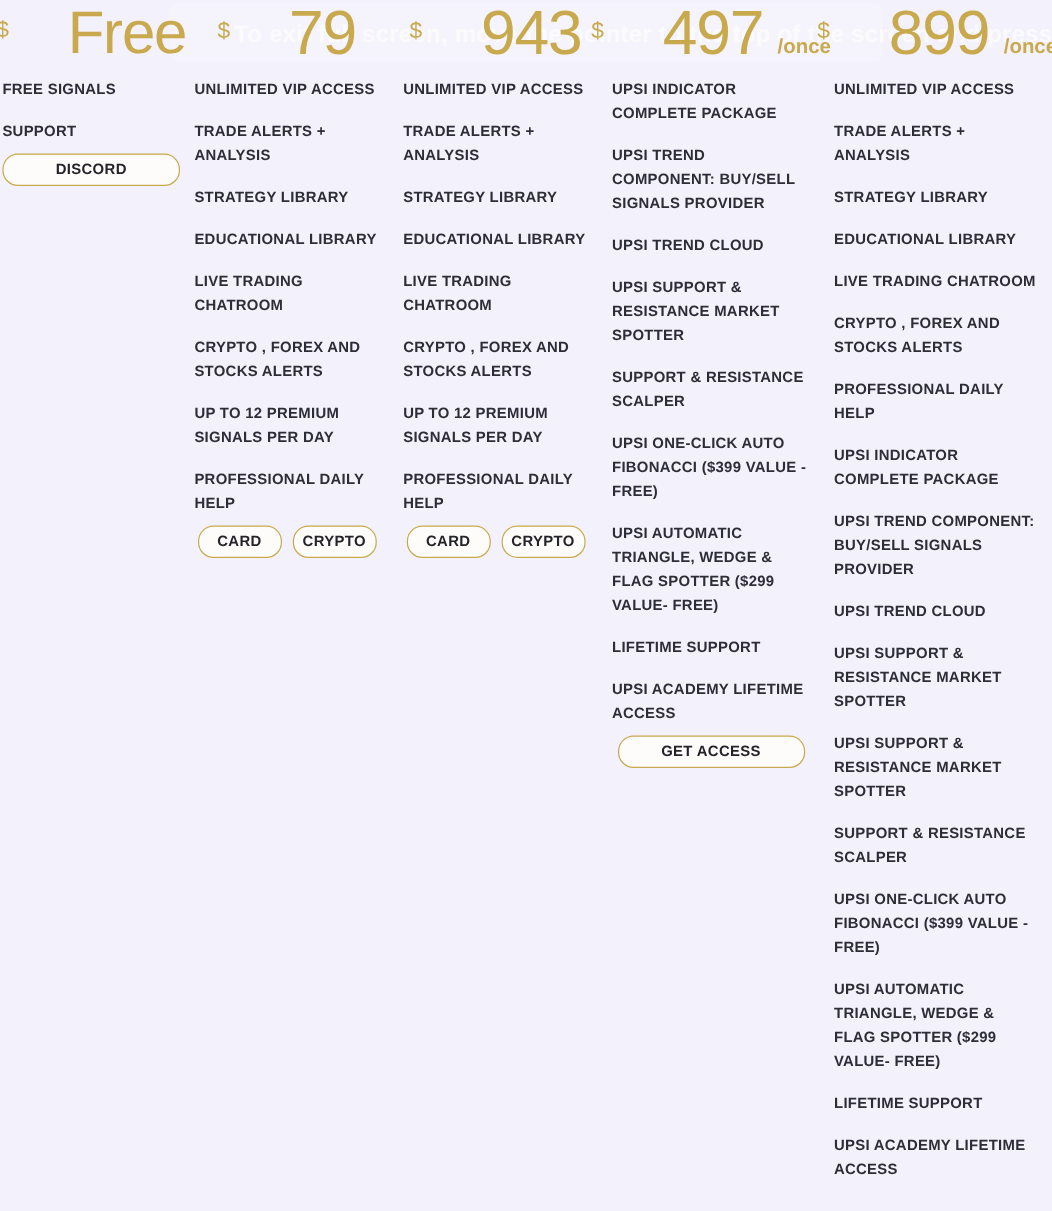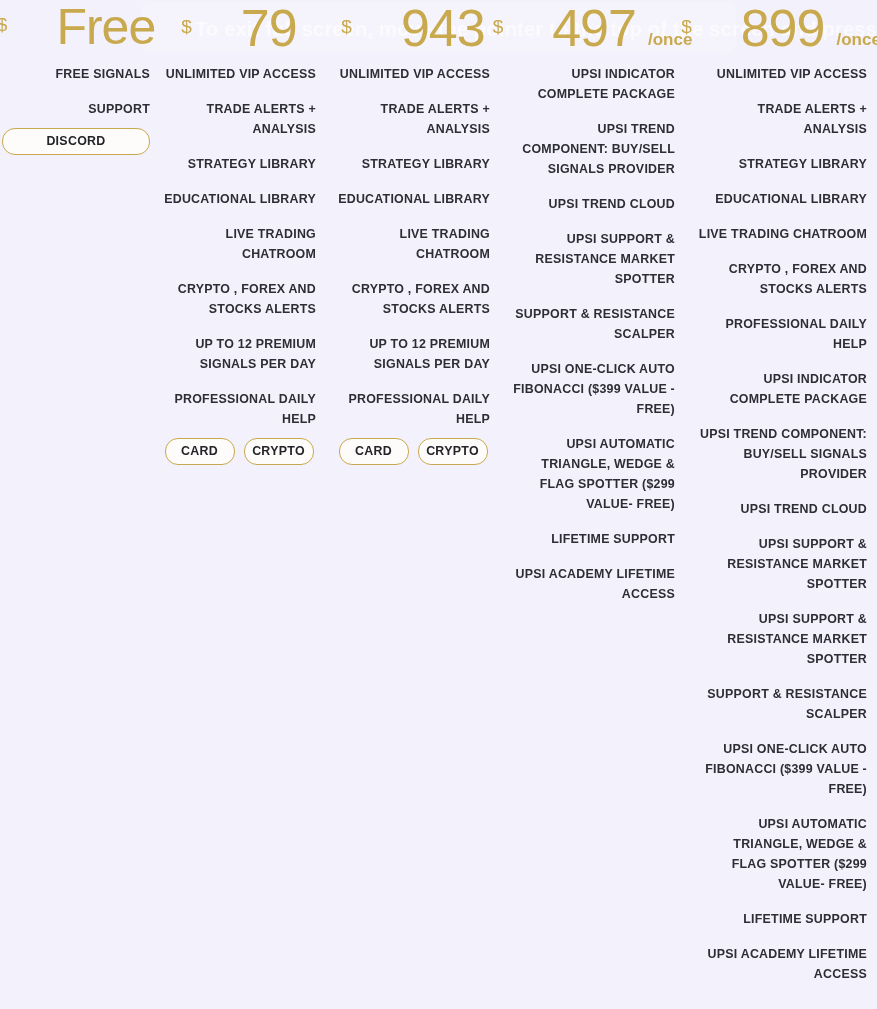--- a/index.html
+++ b/index.html
@@ -104,21 +104,21 @@
   .features {
     width: 100%;
     display: flex;
     flex-direction: column;
     align-items: center;
   }
   .feature {
     font-size: 12.4px;
     font-weight: bold;
     color: #2d2d35;
-    text-align: right;
+    text-align: left;
     letter-spacing: 0.25px;
     line-height: 20px;
     padding: 7.5px 0;
     width: 100%;
     box-sizing: border-box;
   }
 
   
   .btn-row {
     display: flex;
@@ -215,20 +215,23 @@
       <div class="features">
         <div class="feature">UPSI INDICATOR COMPLETE PACKAGE</div>
         <div class="feature">UPSI TREND COMPONENT: BUY/SELL SIGNALS PROVIDER</div>
         <div class="feature">UPSI TREND CLOUD</div>
         <div class="feature">UPSI SUPPORT &amp; RESISTANCE MARKET SPOTTER</div>
         <div class="feature">SUPPORT &amp; RESISTANCE SCALPER</div>
         <div class="feature">UPSI ONE-CLICK AUTO FIBONACCI ($399 VALUE - FREE)</div>
         <div class="feature">UPSI AUTOMATIC TRIANGLE, WEDGE &amp; FLAG SPOTTER ($299 VALUE- FREE)</div>
         <div class="feature">LIFETIME SUPPORT</div>
         <div class="feature">UPSI ACADEMY LIFETIME ACCESS</div>
+      </div>
+      <div class="btn-row">
+        <button class="btn access">GET ACCESS</button>
       </div>
     </div>
     <div class="col col-4">
       <div class="price">
         <span class="cur">$</span>
         <span class="amt">899</span>
         <span class="per">/once</span>
       </div>
       <div class="features">
         <div class="feature">UNLIMITED VIP ACCESS</div>

